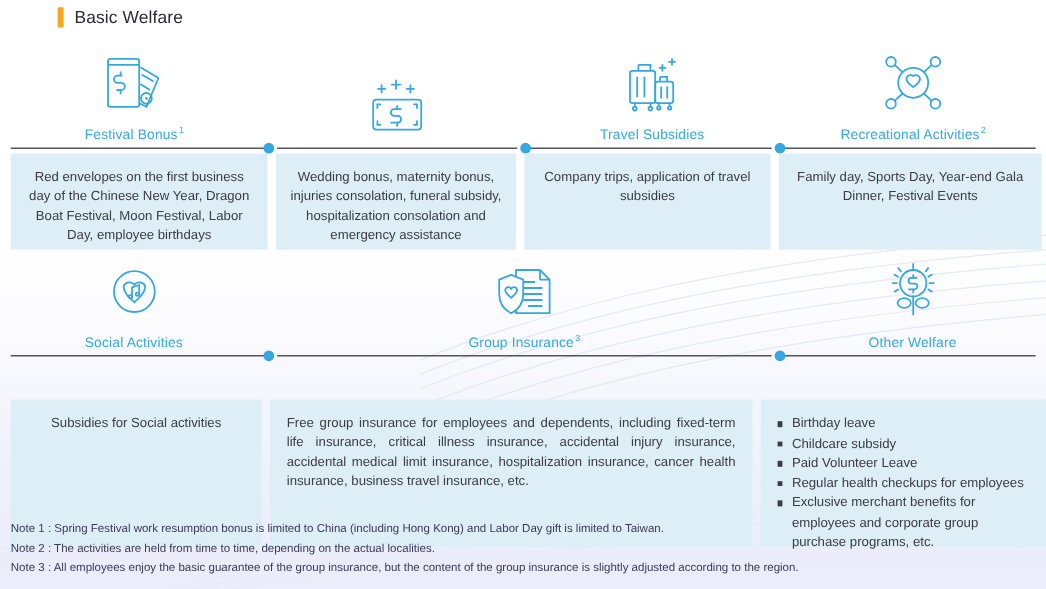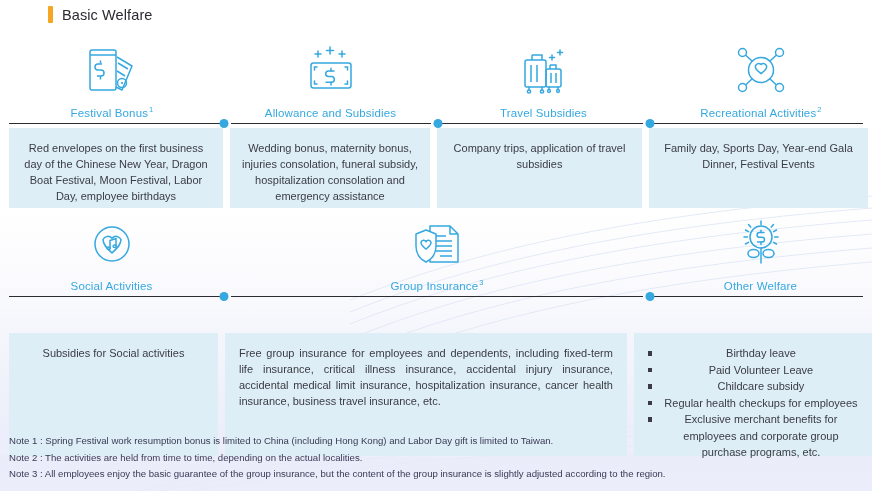--- a/index.html
+++ b/index.html
@@ -242,23 +242,20 @@
             <path d="M29 3 v7 M25.5 6.5 h7" stroke-linecap="round"></path>
             <path d="M41 7 v6 M38 10 h6" stroke-linecap="round"></path>
             <rect x="10" y="19" width="40" height="25" rx="2.5"></rect>
             <path d="M16 23 h-2.5 v3" stroke-linecap="round"></path>
             <path d="M44 23 h2.5 v3" stroke-linecap="round"></path>
             <path d="M16 40 h-2.5 v-3" stroke-linecap="round"></path>
             <path d="M44 40 h2.5 v-3" stroke-linecap="round"></path>
             <path d="M33 27 h-5.5 a2.8 2.8 0 0 0 0 5.6 h3 a2.8 2.8 0 0 1 0 5.6 h-5.5" stroke-linecap="round"></path>
             <path d="M30 24.2 v2.8 M30 38.2 v2.8" stroke-linecap="round"></path>
           </svg>
-        </div>
-        <div class="head-label">
-          <span>Allowance and Subsidies</span><sup></sup>
         </div>
       </div>
 
       <div class="head" style="width:212px">
         <div class="icon-wrap">
           <svg width="60" height="52" viewBox="0 0 60 52" fill="none" stroke="#35a8e0" stroke-width="1.5">
             <path d="M18 11 h10 v5"></path>
             <path d="M18 11 v5"></path>
             <rect x="11" y="16" width="21" height="27" rx="2"></rect>
             <path d="M17 21 v17 M23 21 v17"></path>
@@ -393,25 +390,25 @@
       <div class="dot" style="left:224px"></div>
       <div class="dot" style="left:650px"></div>
     </div>
 
     <div class="cards">
       <div class="card-gap" style="width:9px"></div>
       <div class="card center" style="width:214px">Subsidies for Social activities</div>
       <div class="card-gap"></div>
       <div class="card justify" style="width:412px; padding-left:14px; padding-right:14px;">Free group insurance for employees and dependents, including fixed-term life insurance, critical illness insurance, accidental injury insurance, accidental medical limit insurance, hospitalization insurance, cancer health insurance, business travel insurance, etc.</div>
       <div class="card-gap"></div>
-      <div class="card" style="width:244px; padding-left:8px;text-align:center;">
+      <div class="card" style="width:244px; padding-left:8px;">
         <ul class="bullets">
           <li>Birthday leave</li>
+          <li>Childcare subsidy</li>
           <li>Paid Volunteer Leave</li>
-          <li>Childcare subsidy</li>
           <li>Regular health checkups for employees</li>
           <li>Exclusive merchant benefits for employees and corporate group purchase programs, etc.</li>
         </ul>
       </div>
     </div>
   </div>
 
   <div class="notes">
     <div class="note">Note 1 : Spring Festival work resumption bonus is limited to China (including Hong Kong) and Labor Day gift is limited to Taiwan.</div>
     <div class="note">Note 2 : The activities are held from time to time, depending on the actual localities.</div>

